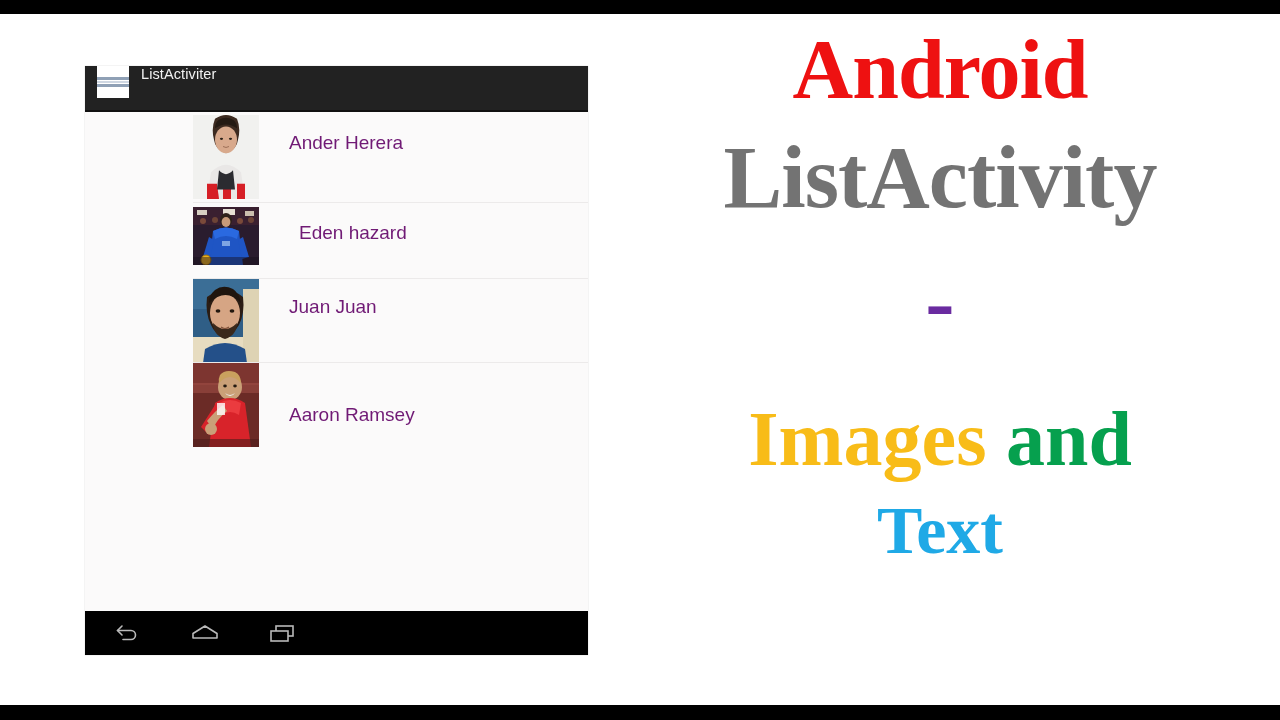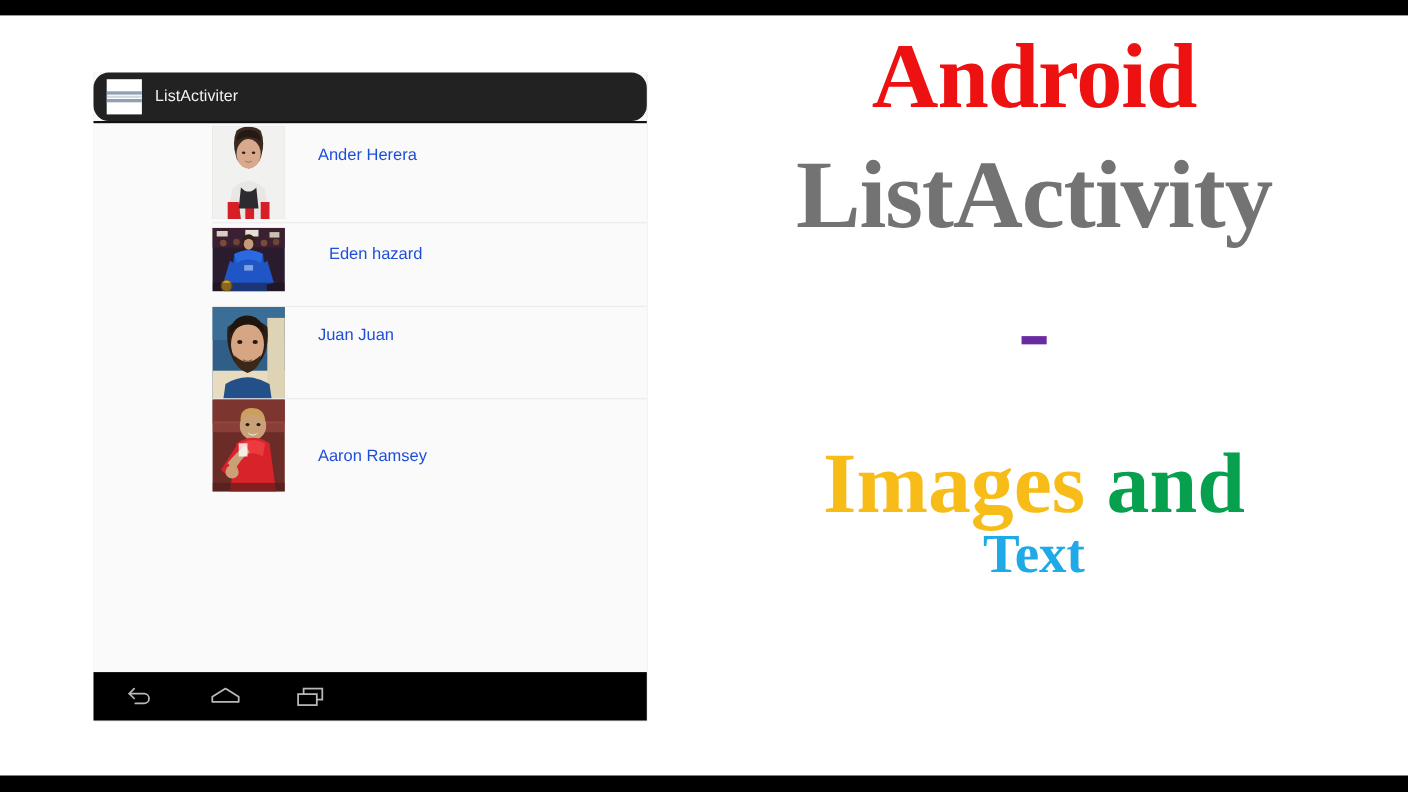--- a/index.html
+++ b/index.html
@@ -23,24 +23,23 @@
     width:503px; height:589px;
     background:#fbfafa;
     display:flex; flex-direction:column;
     box-shadow:0 0 1px rgba(0,0,0,.25);
   }
 
   
   #action-bar {
     height:44px; flex:0 0 44px;
     background:#222222;
-    display:flex; align-items:center;
+    display:flex; align-items:flex-start;
     padding-left:12px;
     position:relative;
-    border-radius:14px;
   }
   #action-bar::after{
     content:""; position:absolute; left:0; right:0; bottom:-2px; height:2px;
     background:#111;
   }
   #app-icon {
     width:32px; height:32px;
     background:#ffffff;
     position:relative; flex:0 0 32px;
     overflow:hidden;
@@ -81,22 +80,22 @@
   .thumb {
     width:66px; height:84px;
     flex:0 0 66px;
     background:#dcdcdc;
     overflow:hidden;
     position:relative;
   }
   .thumb svg { display:block; width:100%; height:100%; }
   .row-label {
     margin-left:30px;
-    font-size:15px;
-    color:#1d4ed8;
+    font-size:19px;
+    color:#701a75;
     line-height:1;
     padding-top:18px;
     white-space:nowrap;
   }
   
   .row.r2 .thumb { height:58px; margin-top:4px; }
   .row.r2 { height:76px; }
   .row.r2 .row-label { margin-left:40px; padding-top:20px; }
   .row.r1 { height:88px; }
   .row.r3 { height:84px; }
@@ -137,21 +136,22 @@
   #t-dash {
     font-size:88px; line-height:1;
     margin-top:36px;
     letter-spacing:0;
   }
   #t-imagesand {
     font-size:78px; line-height:1;
     margin-top:54px;
   }
   #t-text {
-    font-size:50px; line-height:1;
+    font-size:68px; line-height:1;
+    margin-top:18px;
   }
 </style>
 </head>
 <body>
 
 <div id="stage">
 
   <div class="letterbox top"></div>
   <div class="letterbox bottom"></div>
 

